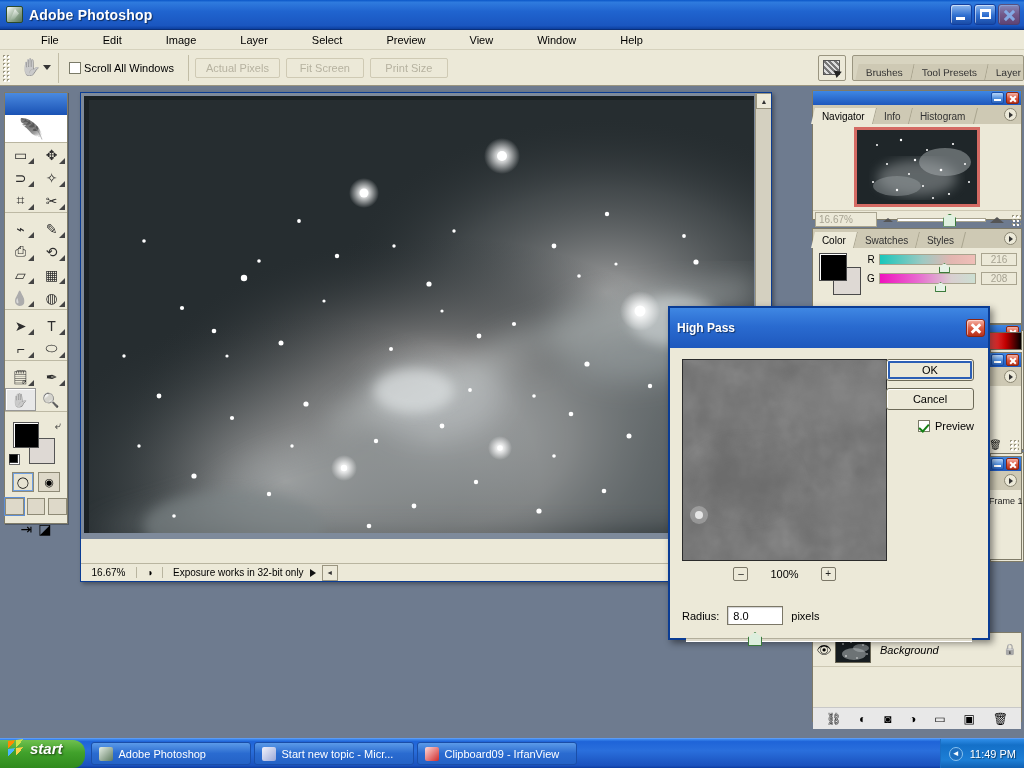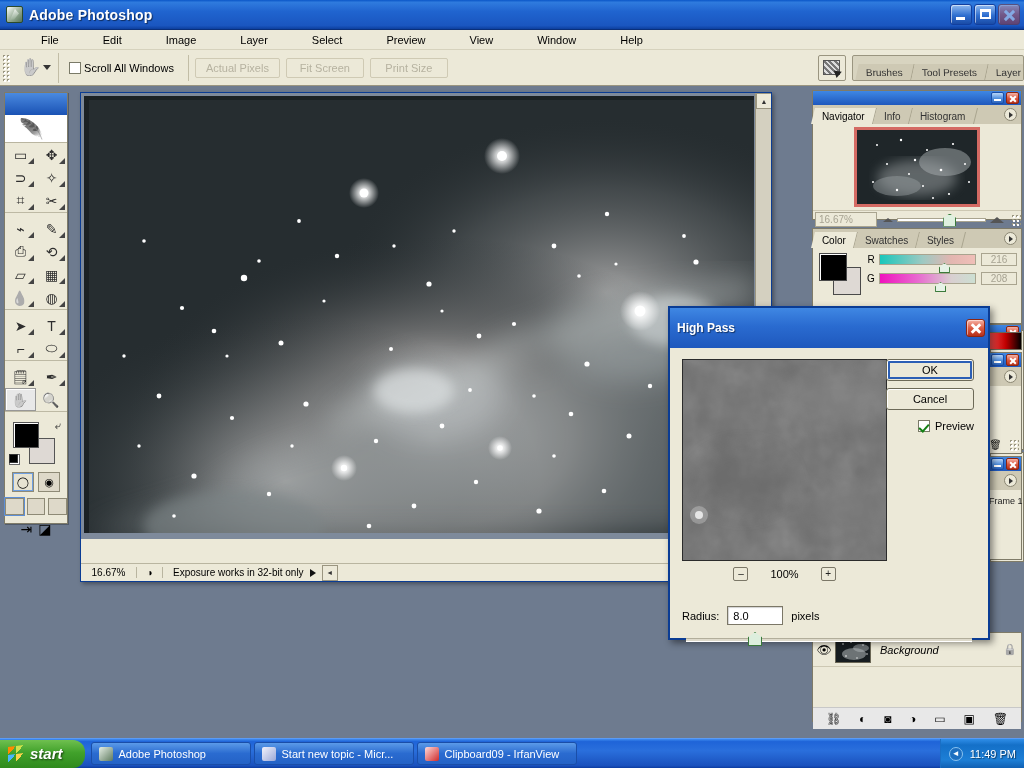--- a/index.html
+++ b/index.html
@@ -286,21 +286,21 @@
 
   
   .taskbar{
     position:absolute; left:0; bottom:0; width:1024px; height:30px;
     background: linear-gradient(180deg,#3f8cf0 0%, #1f64d8 9%, #2a6fdc 40%, #1a51bd 92%, #0c3ba0 100%);
     border-top:1px solid #5b9bf5; display:flex; align-items:center;
   }
   .startbtn{
     height:28px; padding:0 22px 0 8px; margin:1px 6px 1px 0;
     background: linear-gradient(180deg,#6fc04f 0%, #41a12b 45%, #2f8a1d 100%);
-    border-radius: 0 12px 12px 0; display:flex; align-items:center; gap:6px;
+    border-radius: 0 12px 12px 0; display:flex; gap:6px;
     color:#fff; font-weight:bold; font-style:italic; font-size:15px;
     text-shadow: 1px 1px 2px rgba(0,0,0,.6);
   }
   .winflag{ width:16px;height:15px;
     background:
       linear-gradient(135deg,#ff8a00 0 50%, transparent 50%) 0 0/8px 7.5px no-repeat,
       linear-gradient(135deg,#cfe34a 0 50%, transparent 50%) 8px 0/8px 7.5px no-repeat,
       linear-gradient(135deg,#49b6ff 0 50%, transparent 50%) 0 7.5px/8px 7.5px no-repeat,
       linear-gradient(135deg,#ffd24a 0 50%, transparent 50%) 8px 7.5px/8px 7.5px no-repeat;
     transform: skewY(-8deg);

